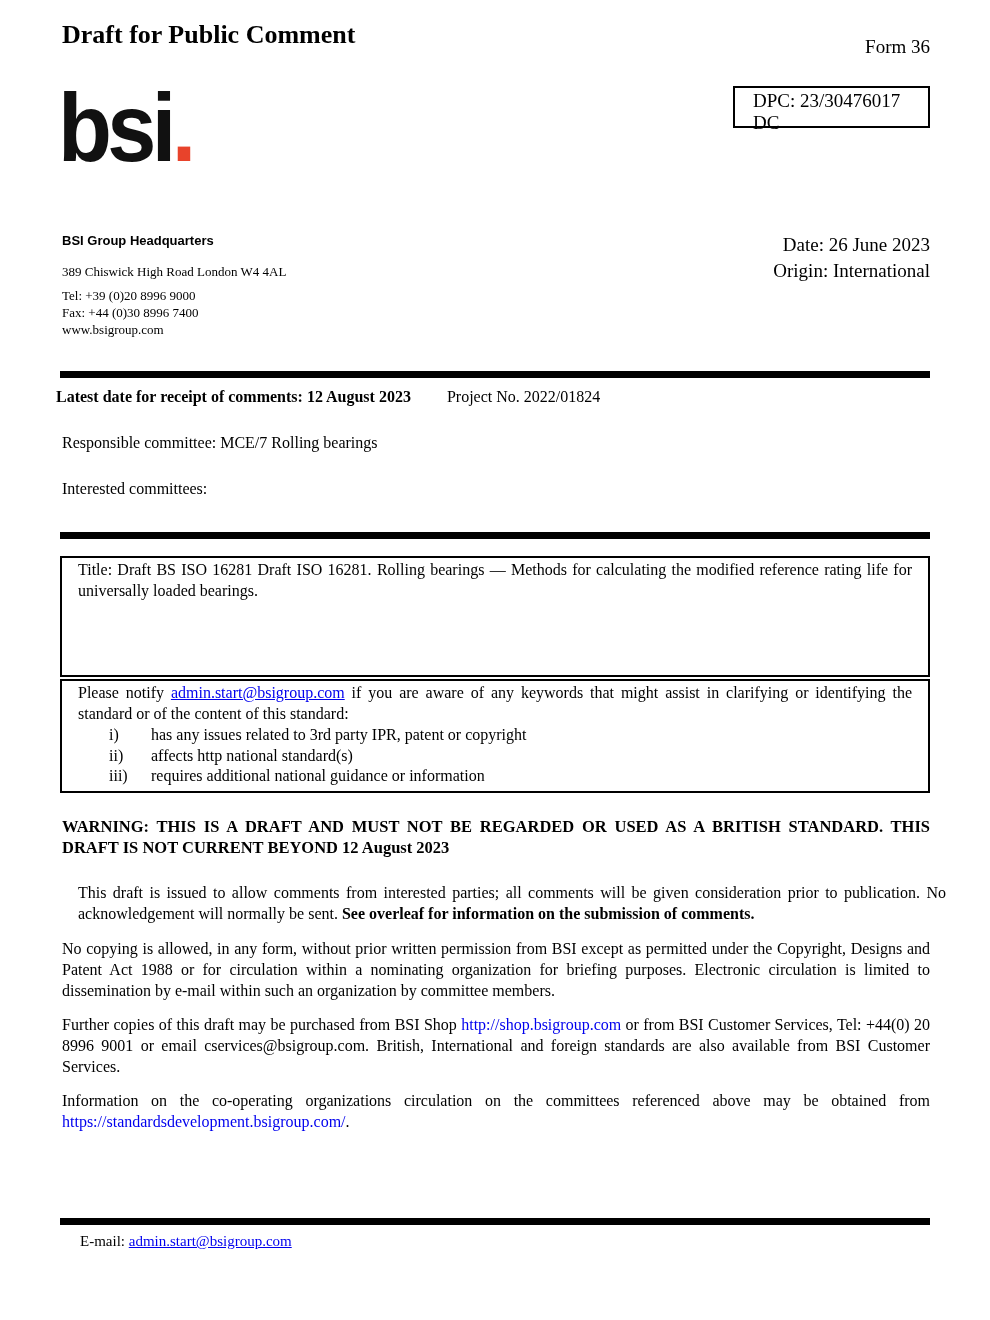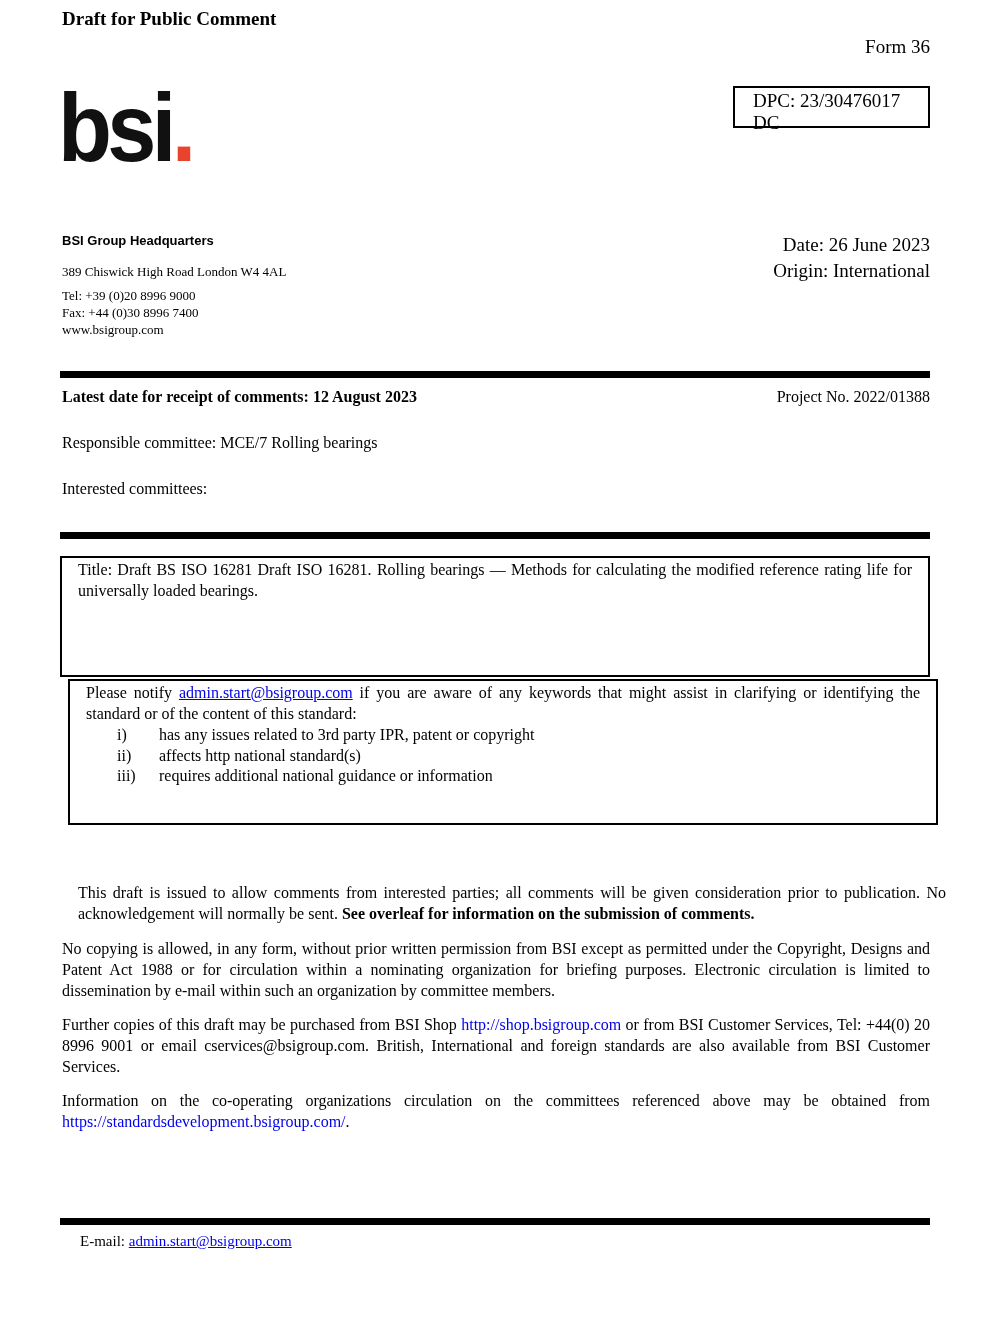--- a/index.html
+++ b/index.html
@@ -12,23 +12,23 @@
   .page {
     position: relative;
     width: 990px;
     height: 1320px;
     background: #ffffff;
     overflow: hidden;
   }
   .abs { position: absolute; }
 
   .draft-label {
-    left: 62px; top: 8px;
+    left: 62px; top: 20px;
     font-weight: bold;
-    font-size: 19px;
+    font-size: 26px;
   }
   .form-number {
     right: 60px; top: 36px;
     font-size: 19px;
   }
   .dpc-box {
     left: 733px; top: 86px;
     width: 197px; height: 42px;
     border: 2px solid #000;
     font-size: 19px;
@@ -68,43 +68,44 @@
   .rule {
     left: 60px;
     width: 870px; height: 7px;
     background: #000000;
   }
   .rule-1 { top: 371px; }
   .rule-2 { top: 532px; }
   .rule-3 { top: 1218px; }
 
   .latest-row {
-    left: 62px; top: 388px;
+    left: 56px; top: 388px;
     width: 868px;
     display: flex;
-    justify-content: space-between;
+    justify-content: flex-start;
     font-size: 16px;
+    gap: 36px;
   }
   .latest-date { font-weight: bold; }
 
   .committee-line { left: 62px; font-size: 16px; }
   .responsible { top: 434px; }
   .interested { top: 480px; }
 
   .doc-box {
     left: 60px;
     width: 870px;
     border: 2px solid #000;
     font-size: 16px;
     line-height: 20.5px;
     padding: 2px 16px;
     text-align: justify;
   }
   .title-box { top: 556px; height: 121px; }
-  .notify-box { top: 679px; height: 146px; margin-left: 8px; }
+  .notify-box { top: 679px; height: 114px; }
 
   .notify-list { margin-top: 1px; }
   .notify-item { display: flex; text-align: left; }
   .notify-item .num {
     width: 42px;
     margin-left: 31px;
     flex: 0 0 auto;
   }
 
   .para {
@@ -153,21 +154,21 @@
 
   <div class="abs date-origin">
     <div>Date: 26 June 2023</div>
     <div>Origin: International</div>
   </div>
 
   <div class="abs rule rule-1"></div>
 
   <div class="abs latest-row">
     <span class="latest-date">Latest date for receipt of comments: 12 August 2023</span>
-    <span>Project No. 2022/01388</span>
+    <span>Project No. 2022/01824</span>
   </div>
 
   <div class="abs committee-line responsible">Responsible committee: MCE/7 Rolling bearings</div>
   <div class="abs committee-line interested">Interested committees:</div>
 
   <div class="abs rule rule-2"></div>
 
   <div class="abs doc-box title-box">
     <span>Title: Draft BS ISO 16281 Draft ISO 16281. Rolling bearings — Methods for calculating the modified reference rating life for universally loaded bearings.</span>
   </div>
@@ -183,20 +184,21 @@
         <span class="num">ii)</span>
         <span>affects http national standard(s)</span>
       </div>
       <div class="notify-item">
         <span class="num">iii)</span>
         <span>requires additional national guidance or information</span>
       </div>
     </div>
   </div>
 
+  <div class="abs para warning">WARNING: THIS IS A DRAFT AND MUST NOT BE REGARDED OR USED AS A BRITISH STANDARD. THIS DRAFT IS NOT CURRENT BEYOND 12 August 2023</div>
 
   <div class="abs para para-draft-issued">
     <span>This draft is issued to allow comments from interested parties; all comments will be given consideration prior to publication. No acknowledgement will normally be sent. </span><span class="bold-inline">See overleaf for information on the submission of comments.</span>
   </div>
 
   <div class="abs para para-no-copying">No copying is allowed, in any form, without prior written permission from BSI except as permitted under the Copyright, Designs and Patent Act 1988 or for circulation within a nominating organization for briefing purposes. Electronic circulation is limited to dissemination by e-mail within such an organization by committee members.</div>
 
   <div class="abs para para-further-copies">
     <span>Further copies of this draft may be purchased from BSI Shop </span><a class="link">http://shop.bsigroup.com</a><span> or from BSI Customer Services, Tel: +44(0) 20 8996 9001 or email cservices@bsigroup.com. British, International and foreign standards are also available from BSI Customer Services.</span>
   </div>

